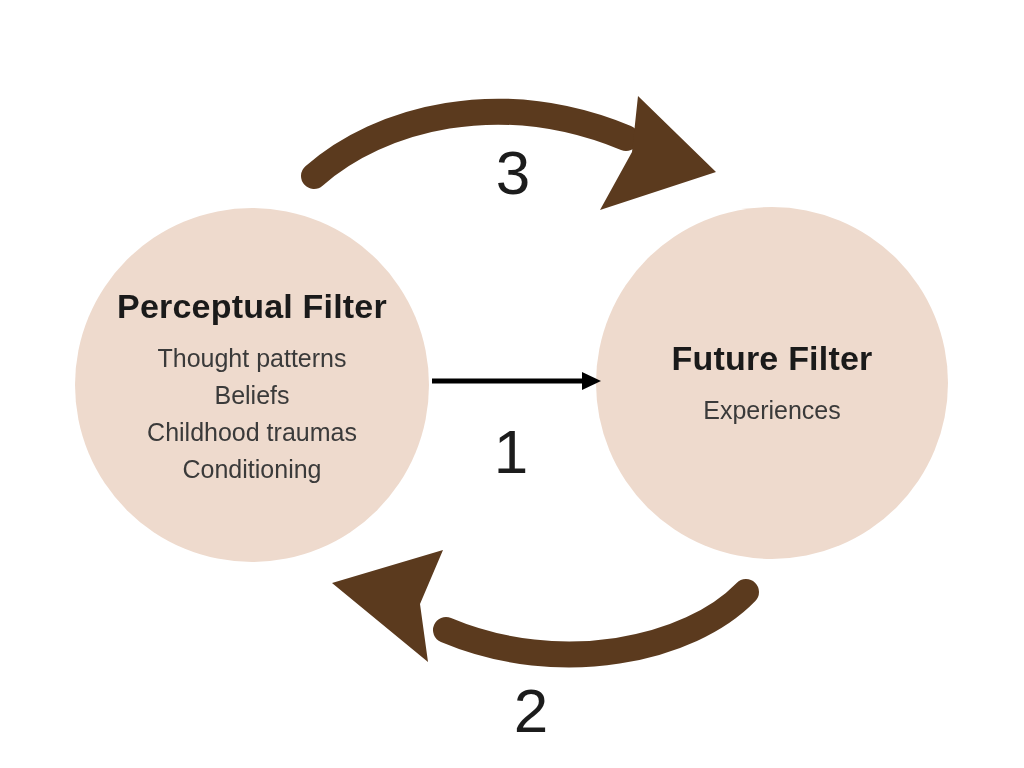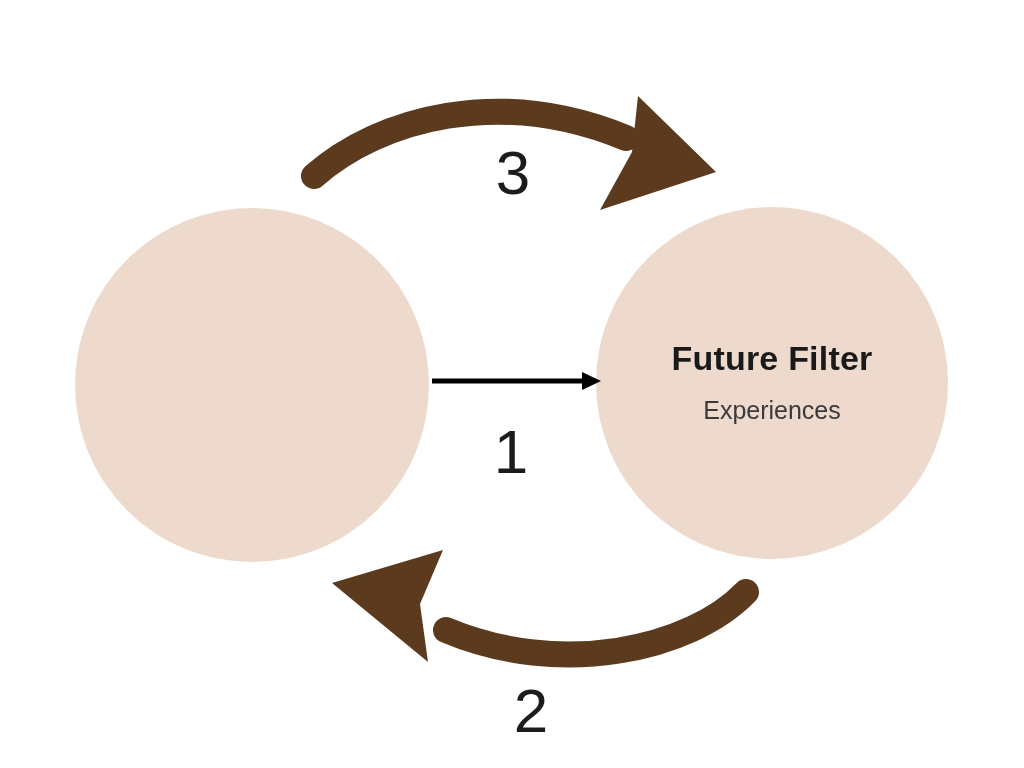--- a/index.html
+++ b/index.html
@@ -68,20 +68,29 @@
     <path d="M 314 176 C 380 118, 500 86, 626 138" fill="none" stroke-width="26" stroke-linecap="round" stroke="#5B3A1E"></path>
     <polygon points="638,96 716,172 600,210 632,152" fill="#5B3A1E"></polygon>
 
     <path d="M 746 592 C 690 650, 560 678, 446 630" fill="none" stroke-width="26" stroke-linecap="round" stroke="#5B3A1E"></path>
     <polygon points="443,550 332,583 428,662 420,604" fill="#5B3A1E"></polygon>
 
     <line x1="432" y1="381" x2="584" y2="381" stroke-width="5" stroke="#000000"></line>
     <polygon points="582,372 601,381 582,390" fill="#000000"></polygon>
   </svg>
 
+  <div class="circle-content" style="left:75px;top:210px;width:354px;height:354px;">
+    <div class="circle-title">Perceptual Filter</div>
+    <div class="circle-items">
+      <div>Thought patterns</div>
+      <div>Beliefs</div>
+      <div>Childhood traumas</div>
+      <div>Conditioning</div>
+    </div>
+  </div>
 
   <div class="circle-content" style="left:596px;top:208px;width:352px;height:352px;">
     <div class="circle-title">Future Filter</div>
     <div class="circle-items wide-gap">
       <div>Experiences</div>
     </div>
   </div>
 
   <div class="step-num" style="left:513px;top:142px;">3</div>
   <div class="step-num" style="left:511px;top:421px;">1</div>

